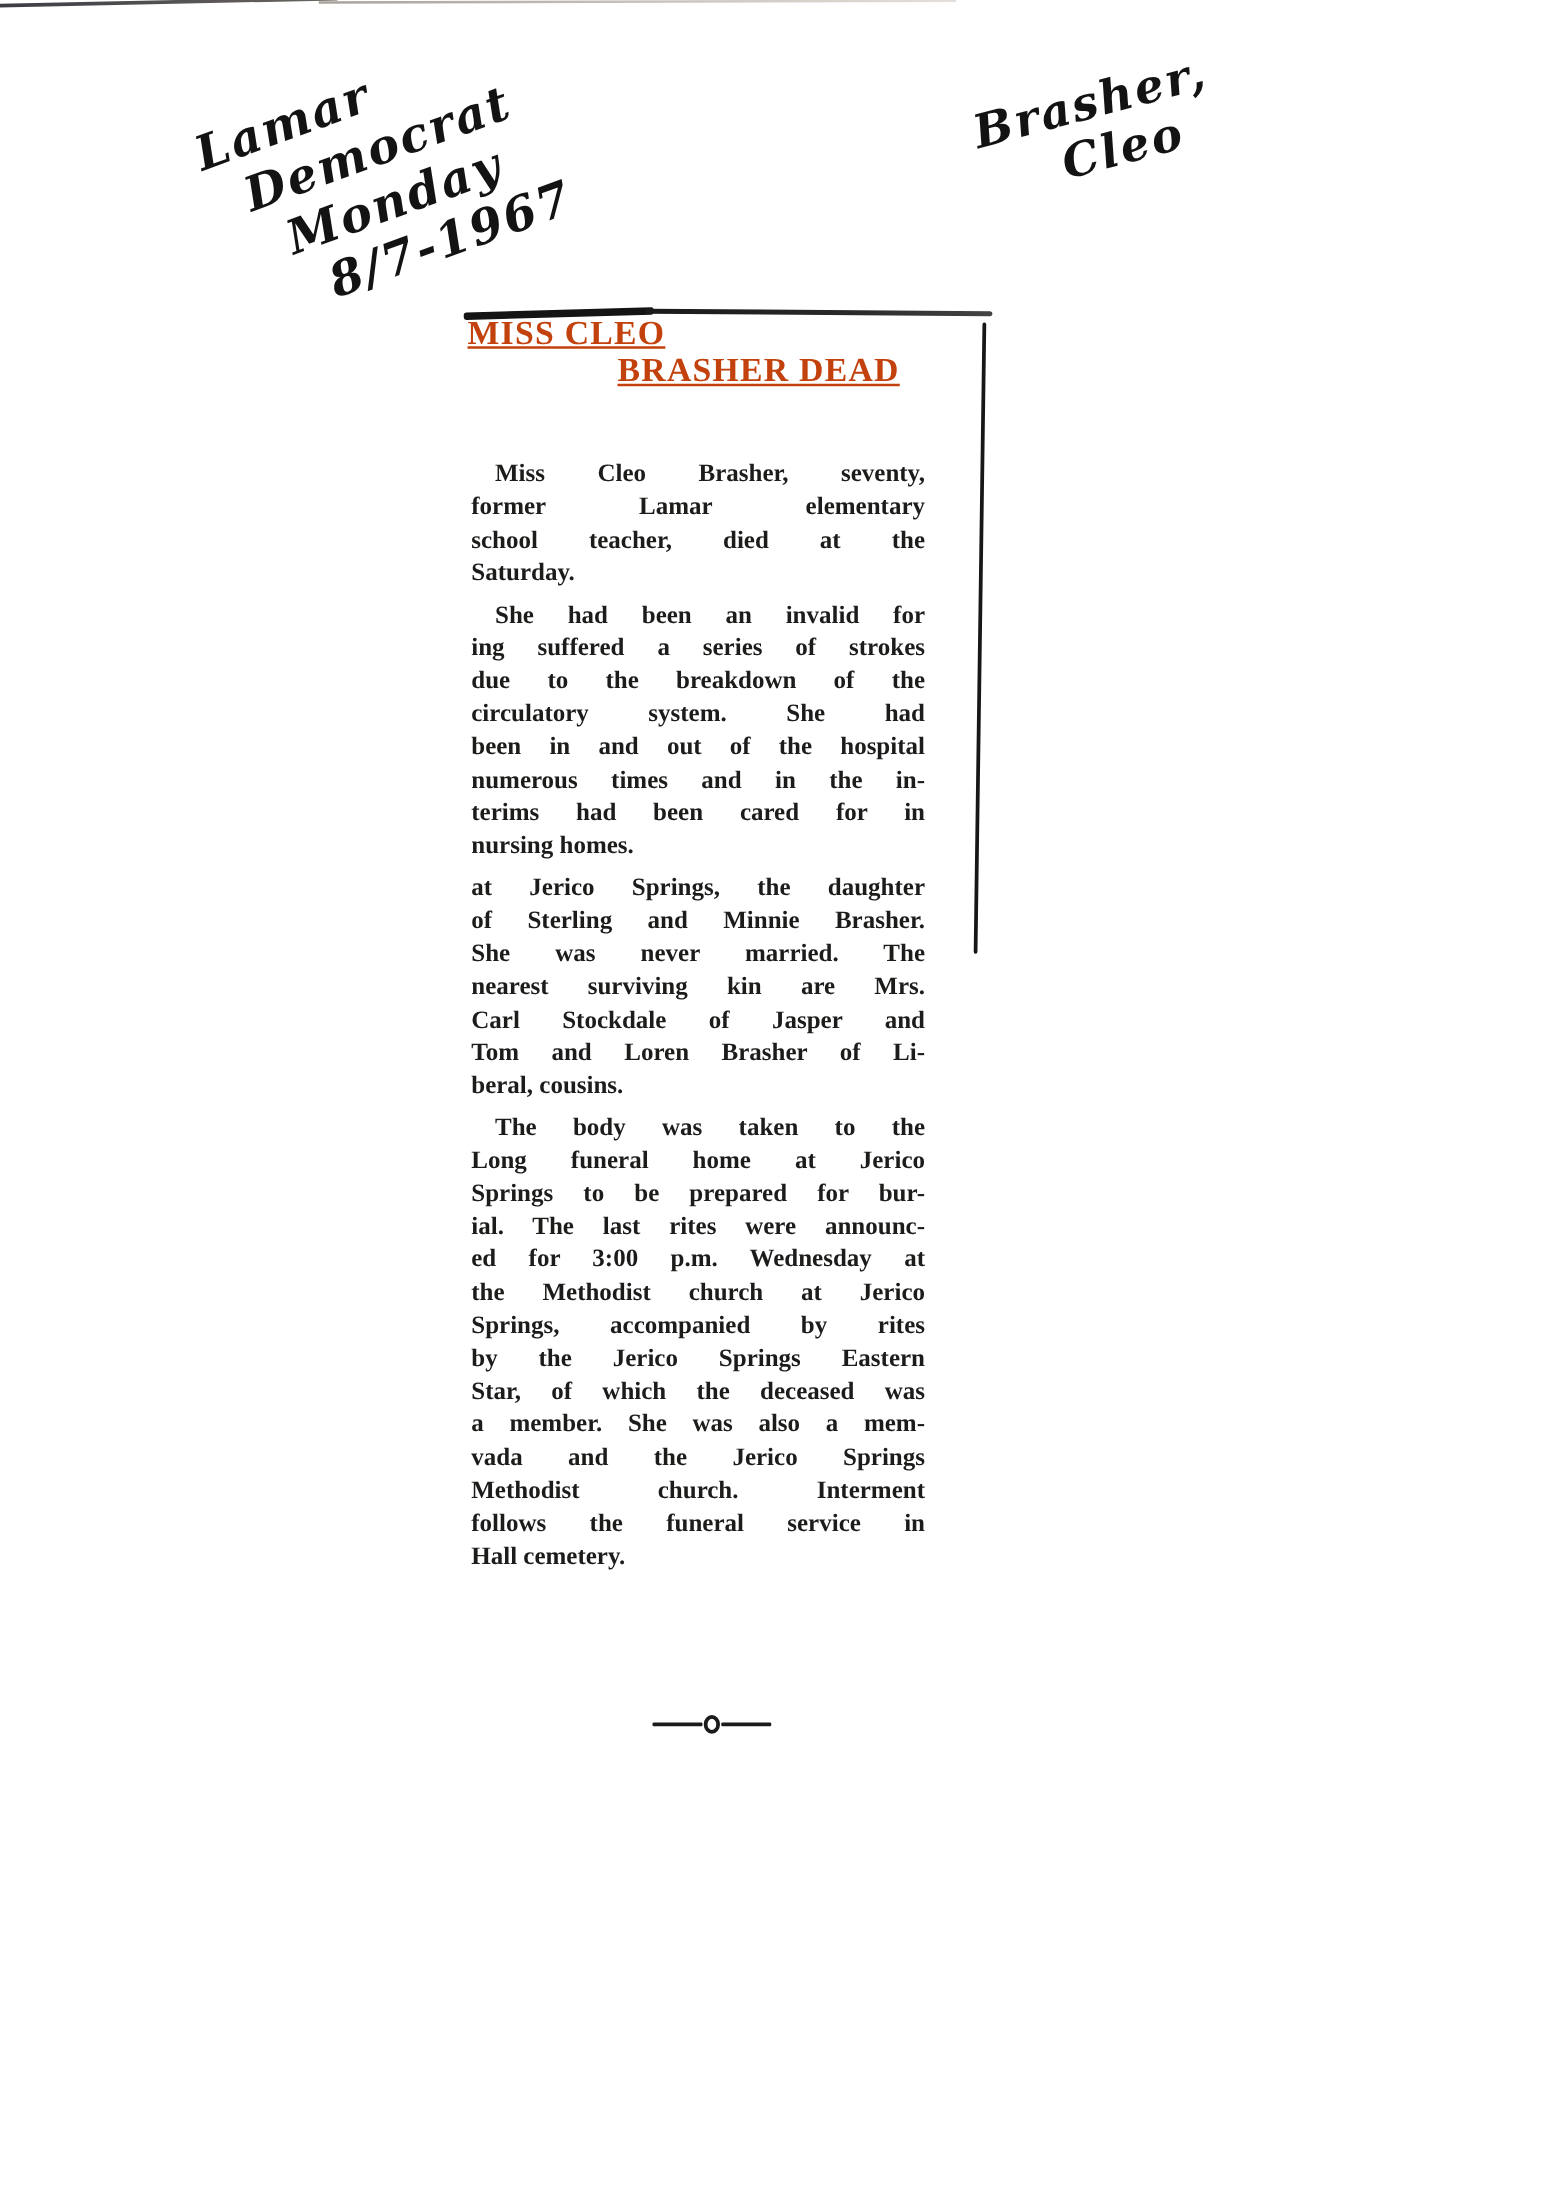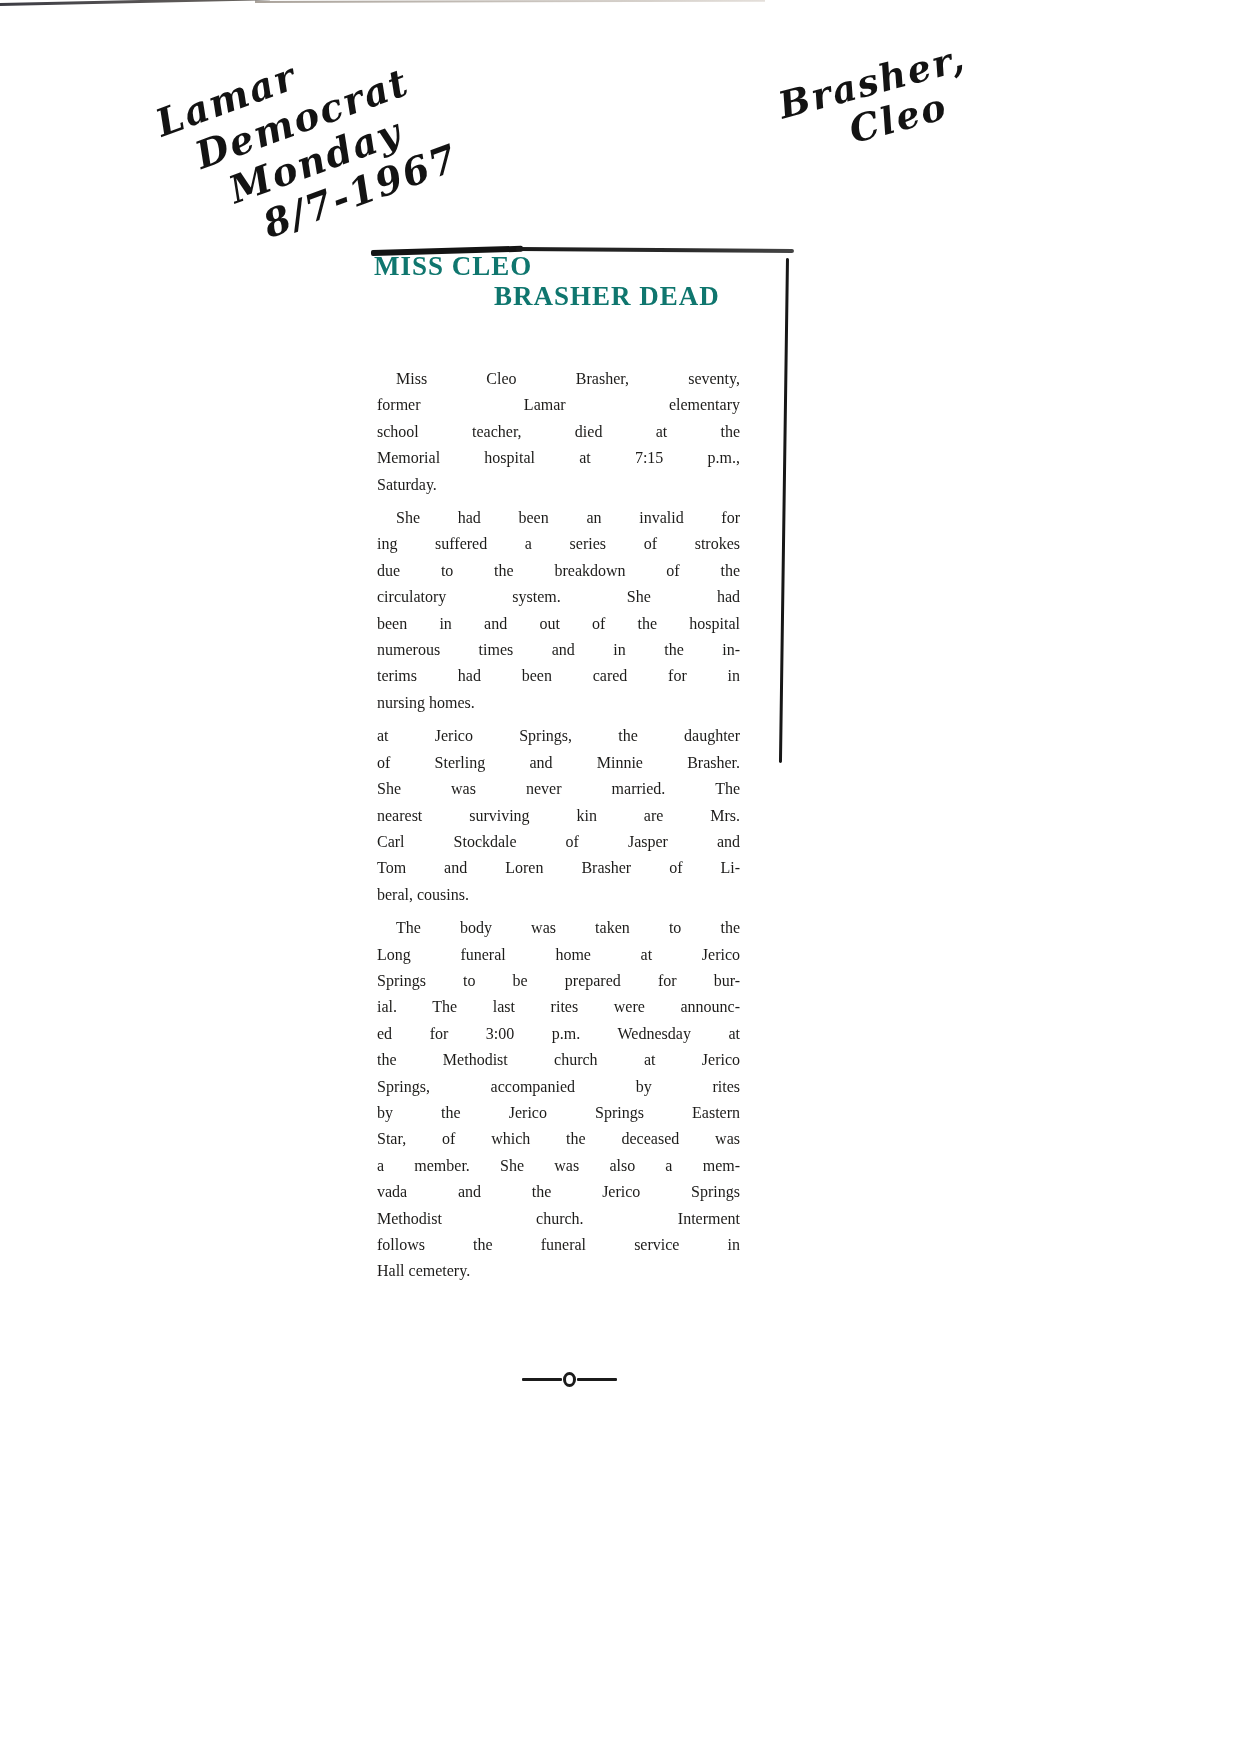--- a/index.html
+++ b/index.html
@@ -88,37 +88,39 @@
     width: 3px; height: 505px;
     background: #171717;
     transform: rotate(0.8deg);
     transform-origin: top center;
     border-radius: 2px;
   }
 
   
   .headline {
     position: absolute;
-    color: #0f766e;
+    color: #c2410c;
     font-weight: 700;
     font-size: 27px;
     letter-spacing: 1px;
     white-space: nowrap;
+    text-decoration: underline;
   }
   .headline-1 { left: 374px; top: 251px; }
   .headline-2 { left: 494px; top: 281px; }
 
   
   .column {
     position: absolute;
     left: 377px; top: 366px;
     width: 363px;
     color: #1d1c1a;
-    font-size: 16px;
+    font-size: 20px;
     line-height: 26.4px;
+    font-weight: bold;
   }
   .para { margin: 0 0 7px 0; }
   .para .line {
     text-align: justify;
     text-align-last: justify;
     white-space: normal;
   }
   .para .line.last { text-align-last: left; }
   .para .line.first { padding-left: 19px; }
 
@@ -167,21 +169,20 @@
   <div class="right-border"></div>
 
   <div class="headline headline-1">MISS CLEO</div>
   <div class="headline headline-2">BRASHER DEAD</div>
 
   <div class="column">
     <div class="para">
         <div class="line first">Miss Cleo Brasher, seventy,</div>
         <div class="line">former Lamar elementary</div>
         <div class="line">school teacher, died at the</div>
-        <div class="line">Memorial hospital at 7:15 p.m.,</div>
         <div class="line last">Saturday.</div>
       </div>
     <div class="para">
         <div class="line first">She had been an invalid for</div>
         <div class="line">ing suffered a series of strokes</div>
         <div class="line">due to the breakdown of the</div>
         <div class="line">circulatory system. She had</div>
         <div class="line">been in and out of the hospital</div>
         <div class="line">numerous times and in the in-</div>
         <div class="line">terims had been cared for in</div>

